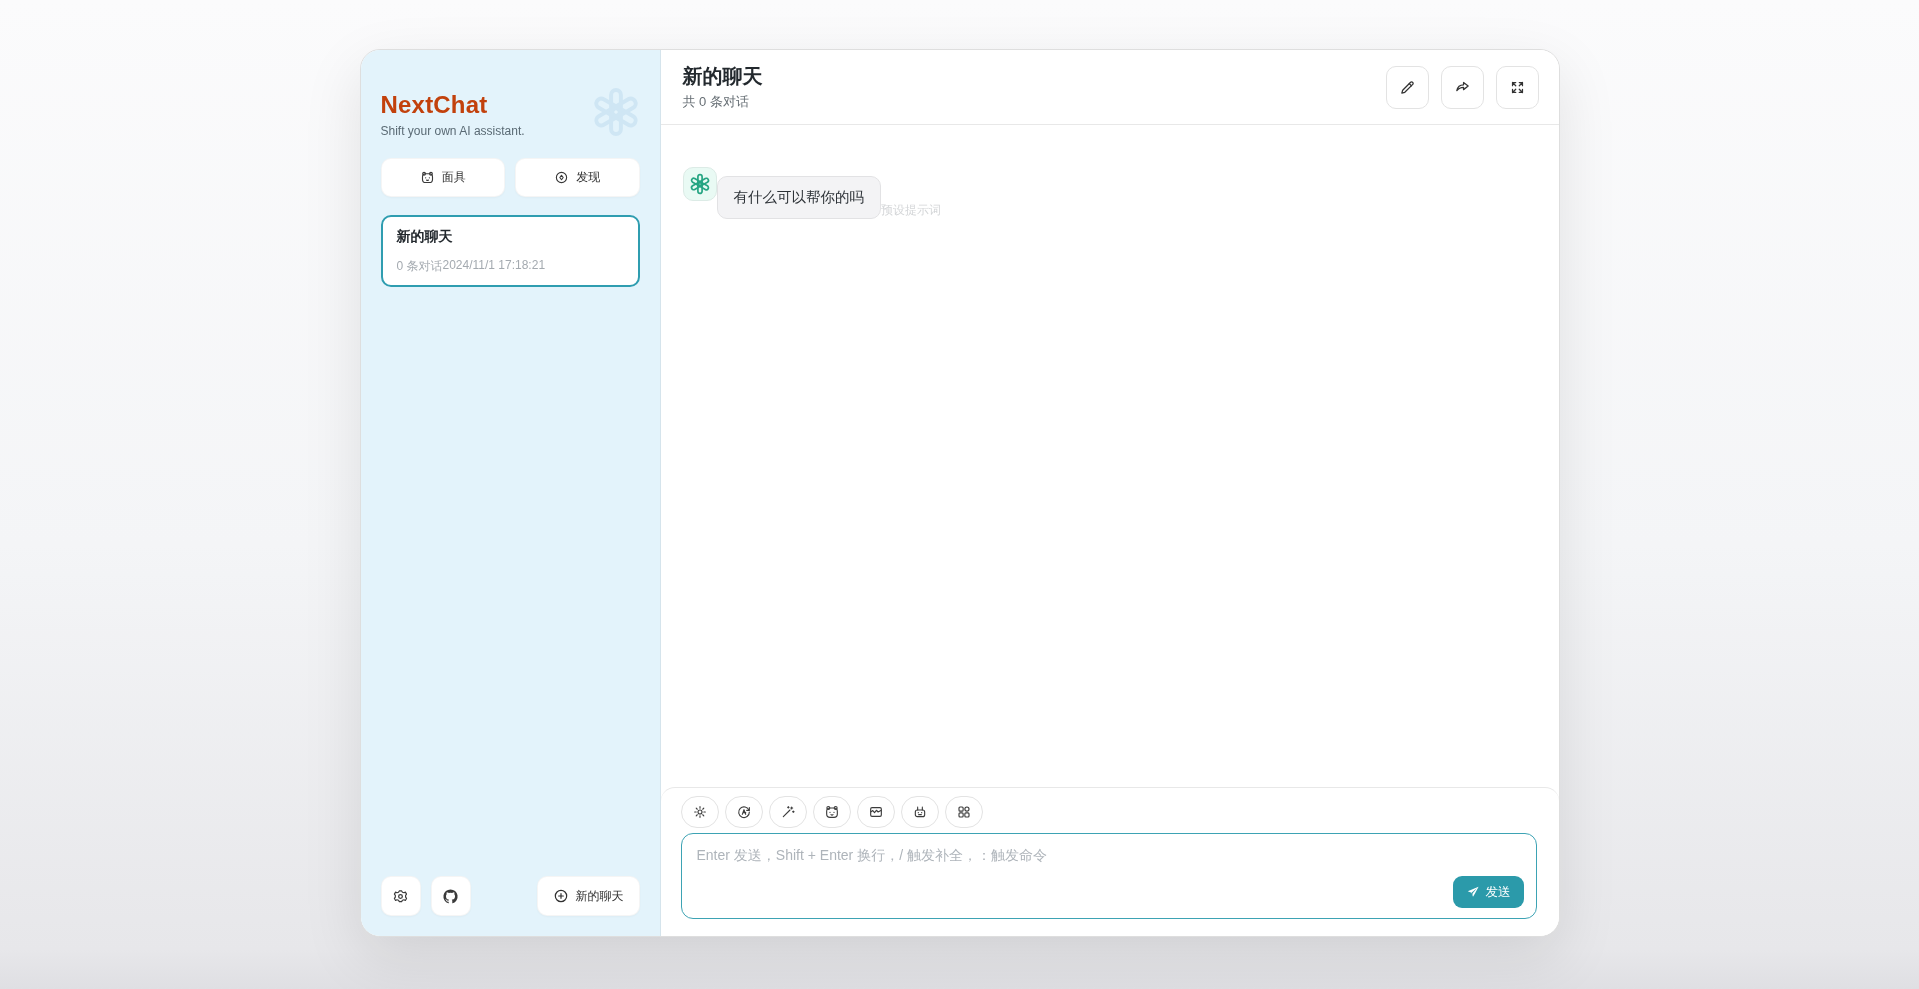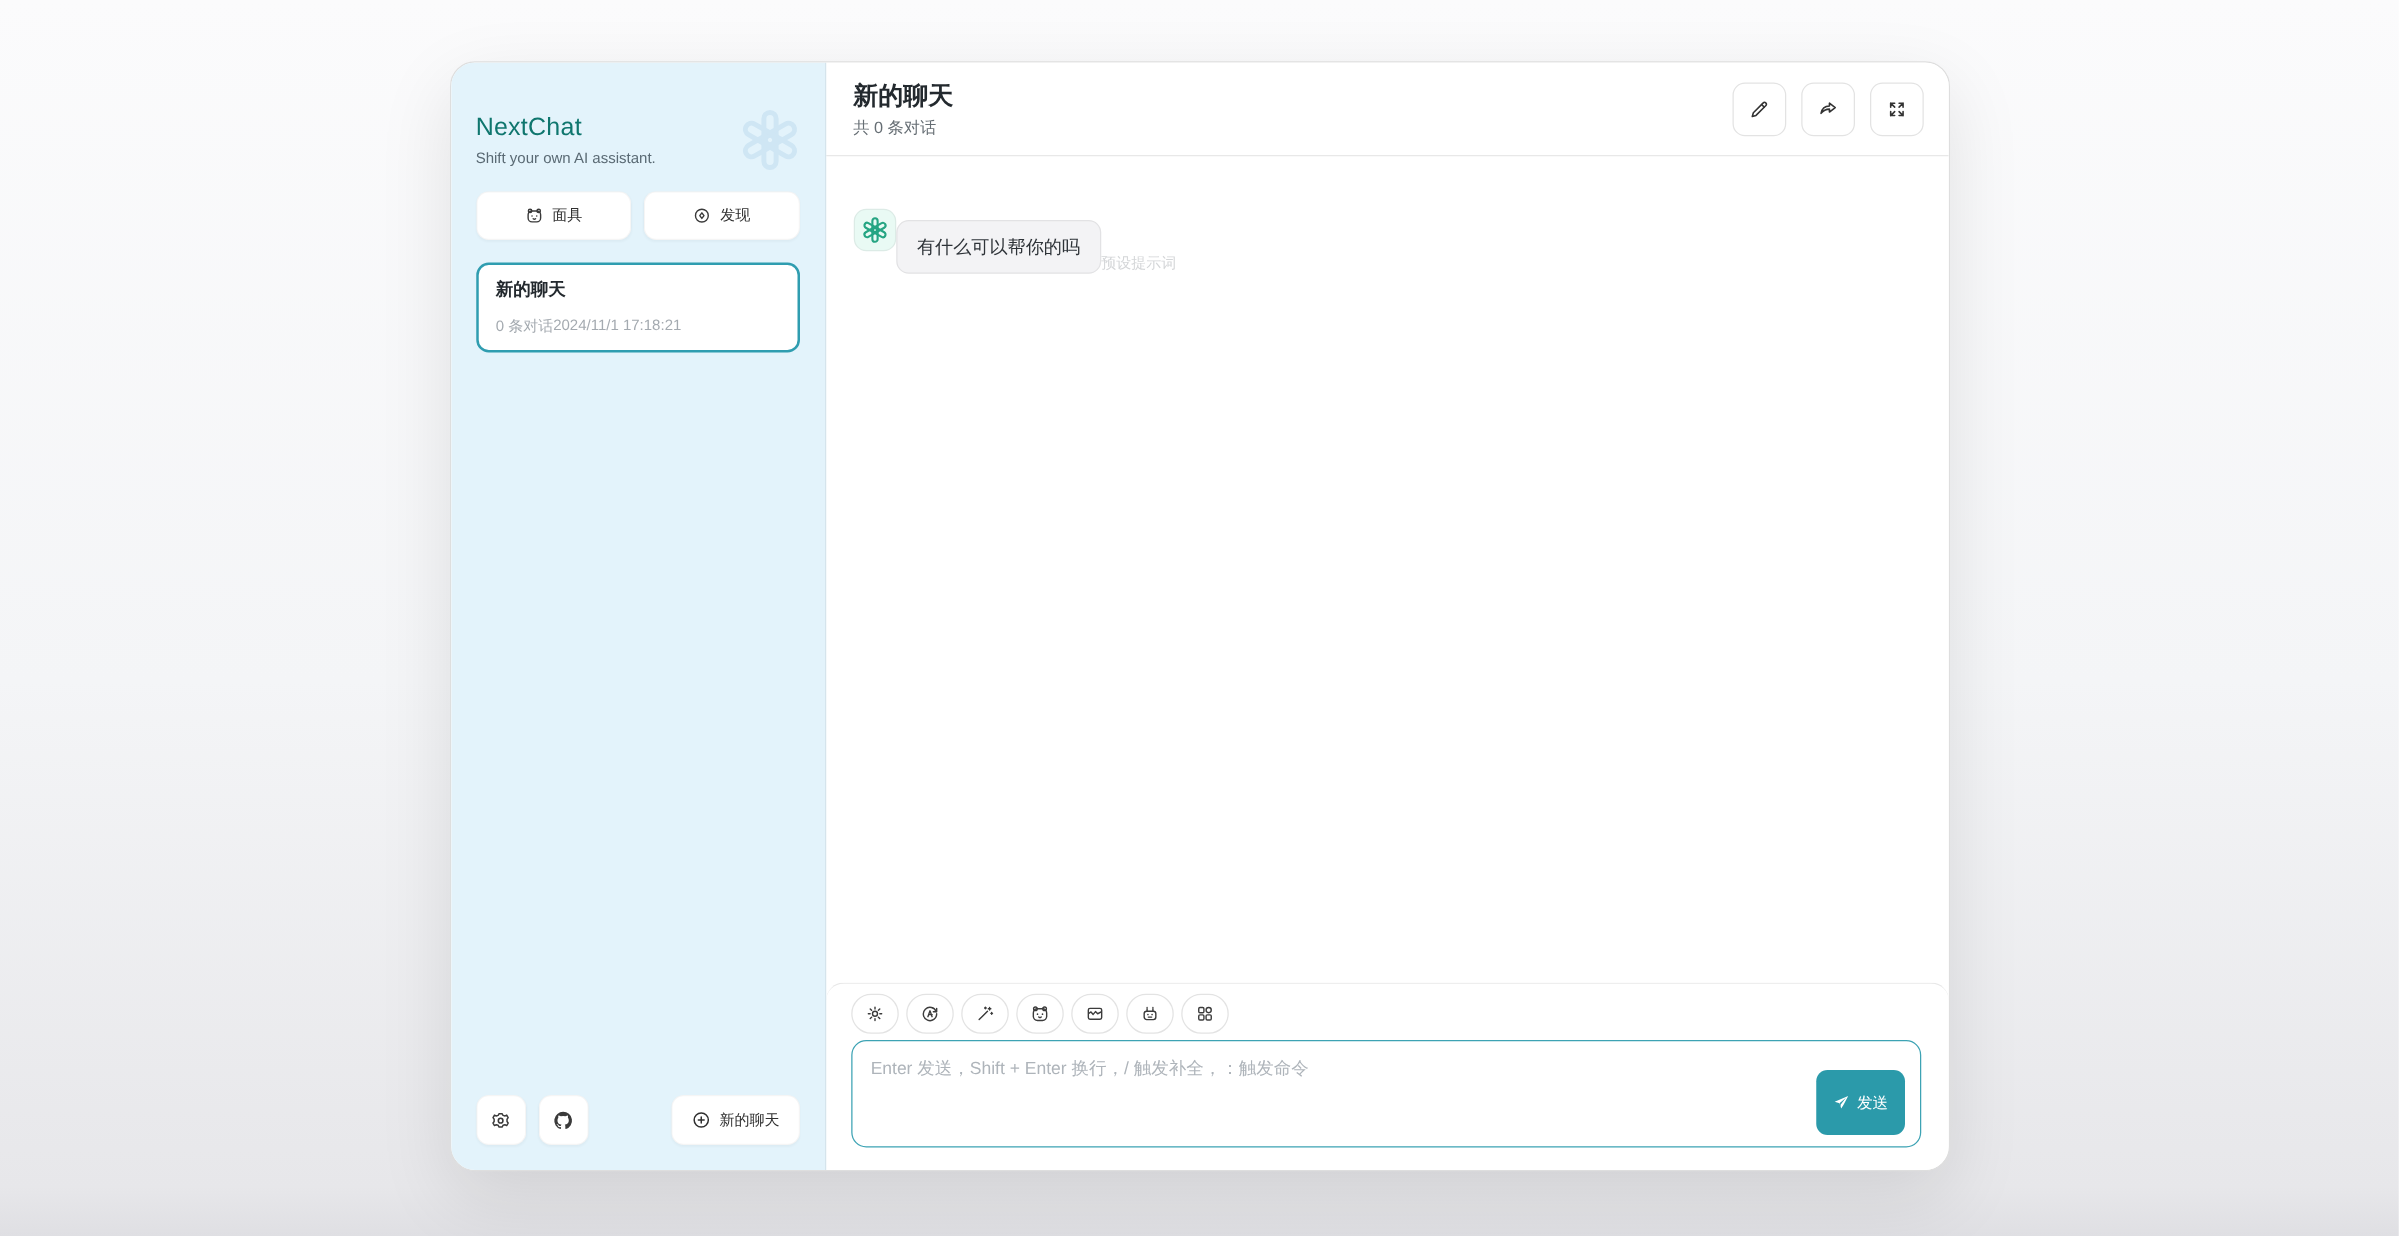--- a/index.html
+++ b/index.html
@@ -14,21 +14,21 @@
     background:#ffffff; border:1px solid #dedede; border-radius:20px;
     box-shadow:0 20px 60px rgba(0,0,0,.10);
     display:flex; overflow:hidden;
   }
   
   .sidebar {
     width:300px; flex:0 0 300px; position:relative;
     background:#e3f3fb; border-right:1px solid rgba(0,0,0,.06);
     padding:20px;
   }
-  .sb-title { font-size:20px; font-weight:400; margin-top:21px; letter-spacing:.2px; color:#0f766e; }
+  .sb-title { font-size:24px; font-weight:700; margin-top:21px; letter-spacing:.2px; color:#c2410c; }
   .sb-sub { font-size:12px; color:#5a6a74; margin-top:5px; }
   .sb-logo { position:absolute; top:34px; right:16px; width:56px; height:56px; color:#cfe6f4; }
   .sb-btn-row { display:flex; gap:10px; margin-top:20px; }
   .sb-btn {
     flex:1; height:39px; background:#ffffff; border:1px solid rgba(0,0,0,.04);
     border-radius:10px; display:flex; align-items:center; justify-content:center; gap:7px;
     font-size:12px; color:#303030; cursor:pointer; box-shadow:0 1px 2px rgba(0,0,0,.03);
   }
   .sb-btn svg { width:15px; height:15px; color:#3a3a3a; }
   .chat-list { margin-top:18px; }
@@ -92,21 +92,21 @@
   .tool-btn svg { width:16px; height:16px; color:#3c3c3c; }
   .input-wrap { position:relative; margin-top:5px; }
   textarea {
     width:100%; height:86px; resize:none; outline:none;
     border:1.5px solid #3da3b4; border-radius:12px; background:#fff;
     padding:13px 15px; font-size:14px; color:#303030;
     font-family:"Liberation Sans","DejaVu Sans",sans-serif;
   }
   textarea::placeholder { color:#aeb4ba; }
   .send-btn {
-    position:absolute; right:13px; bottom:15px; height:52px; padding:0 13px;
+    position:absolute; right:13px; bottom:15px; height:32px; padding:0 13px;
     background:#2b9aaa; border:none; border-radius:9px; color:#fff;
     display:flex; align-items:center; gap:6px; font-size:12.5px; cursor:pointer;
     font-family:inherit;
   }
   .send-btn svg { width:14px; height:14px; }
 </style>
 </head>
 <body>
 
 <svg width="0" height="0" style="position:absolute">

